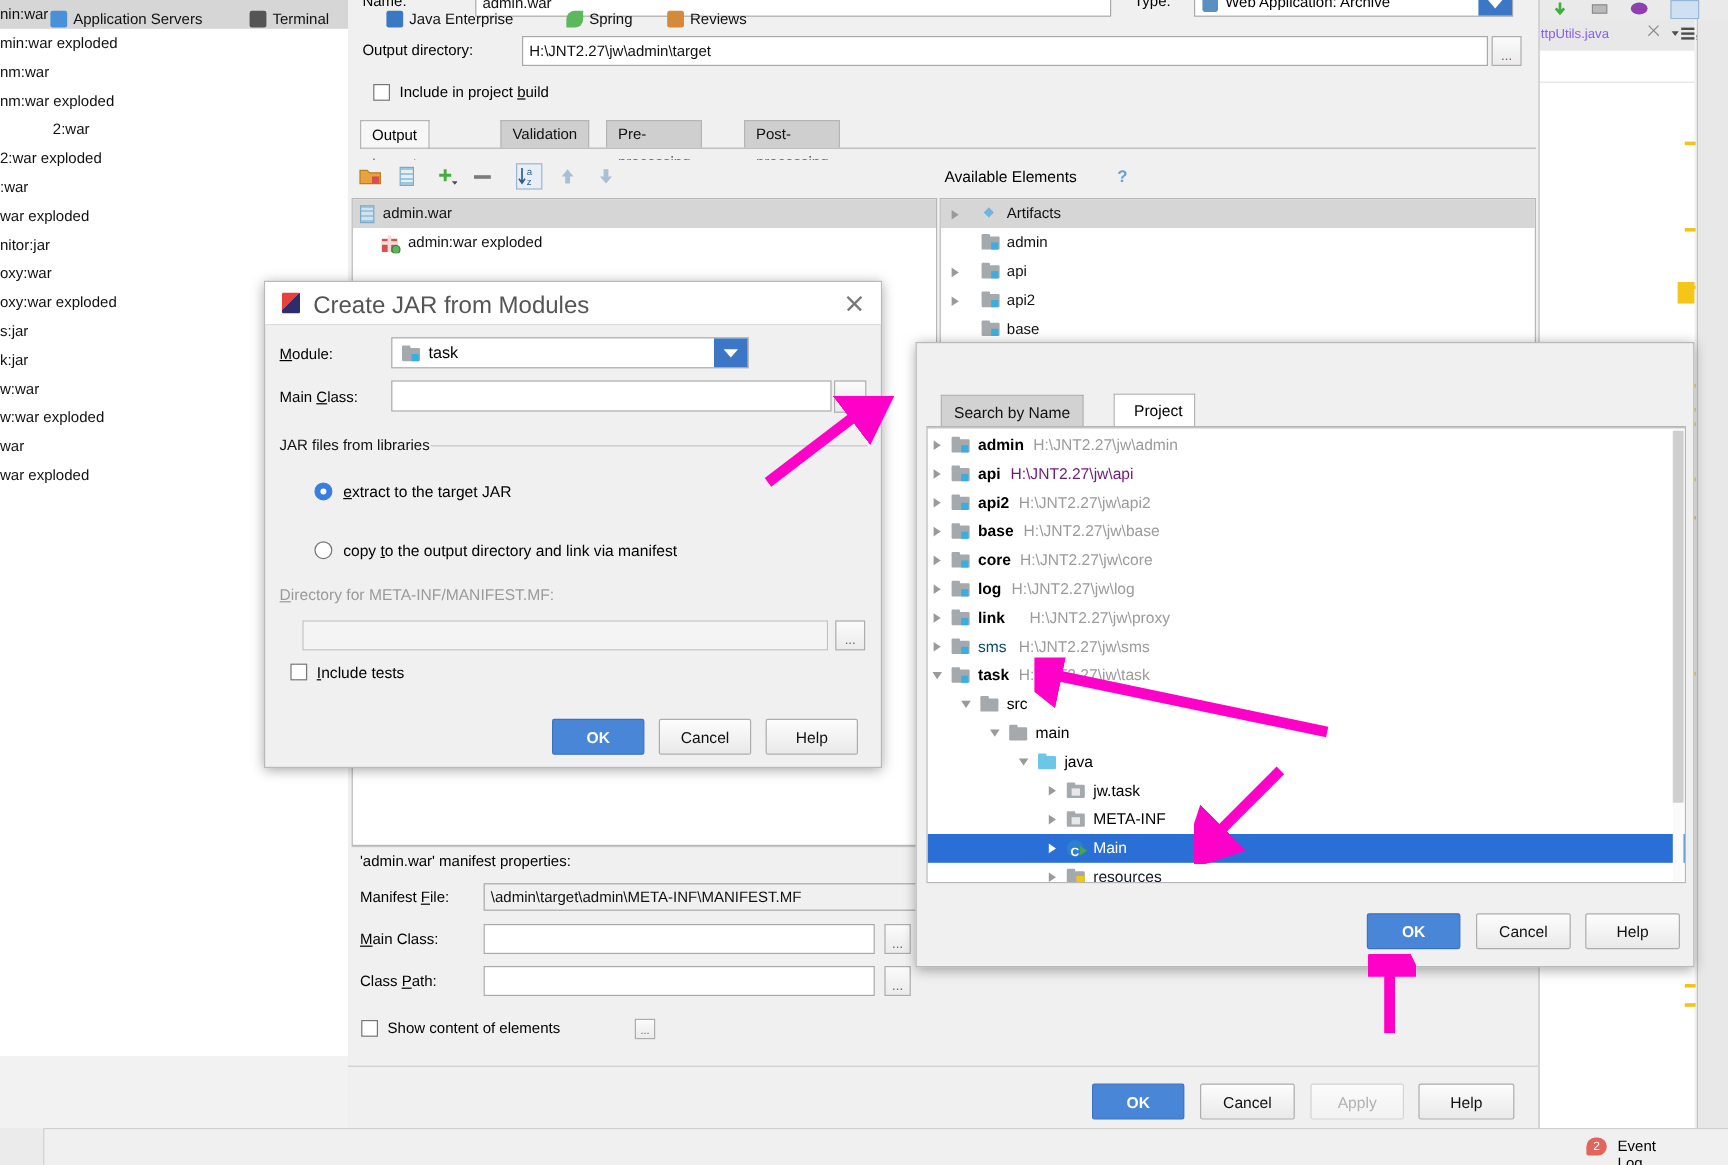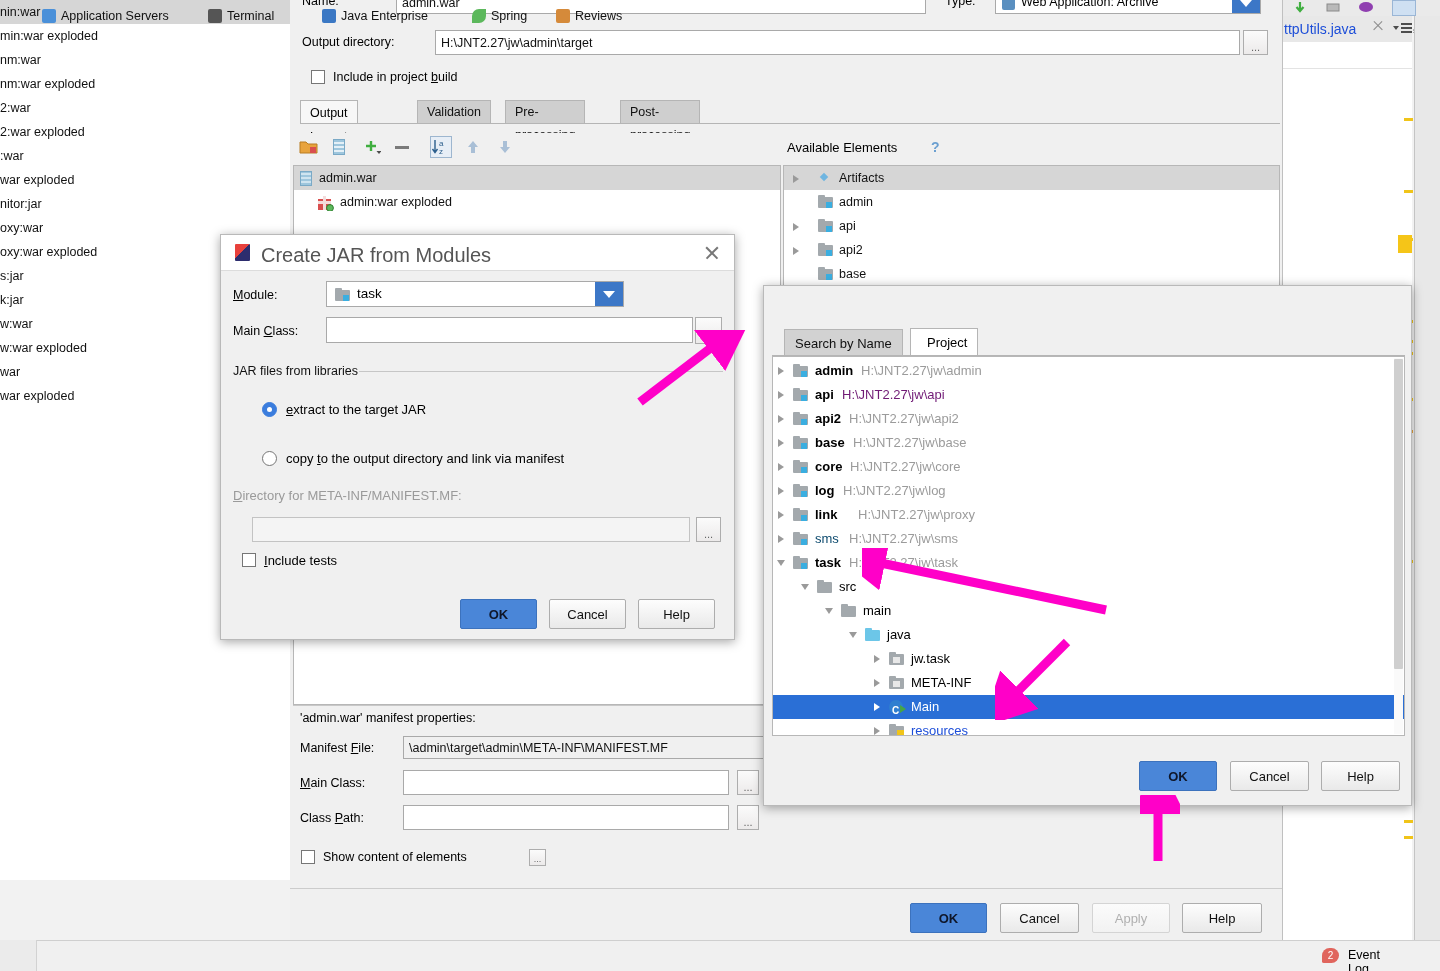--- a/index.html
+++ b/index.html
@@ -20,21 +20,21 @@
 
   
   .ide-bg { position:absolute; left:0; top:0; width:1440px; height:971px; background:#f2f2f2; }
   .editor-white { position:absolute; left:1282px; top:42px; width:130px; height:898px; background:#ffffff; }
   .editor-top-strip { position:absolute; left:1282px; top:16px; width:130px; height:26px; background:#e8e8e8; border-bottom:1px solid #c8c8c8;}
   .editor-gutterline { position:absolute; left:1282px; top:68px; width:130px; height:1px; background:#e3e3e3;}
   .top-toolbar { position:absolute; left:1282px; top:0px; width:158px; height:16px; background:#eaeaea; }
 
   .tab-label {
     position:absolute; left:1284px; top:18px; height:22px; line-height:22px;
-    font-size:14px; color:#1d4ed8;
+    font-size:11px; color:#8b5cf6;
   }
   .tab-close { position:absolute; left:1371px; top:19px; width:14px; height:14px; }
   .tab-close::before, .tab-close::after {
     content:""; position:absolute; left:1px; top:6px; width:12px; height:1.4px; background:#8a8a8a;
   }
   .tab-close::before { transform: rotate(45deg); }
   .tab-close::after  { transform: rotate(-45deg); }
 
   .tab-list-btn { position:absolute; left:1392px; top:18px; width:26px; height:20px; }
   .tab-list-btn .car { position:absolute; left:1px; top:8px; width:0;height:0;
@@ -144,21 +144,21 @@
   .dlg { position:absolute; background:#f0f0f0; box-shadow:0 2px 10px rgba(0,0,0,.35); border:1px solid #b9b9b9; box-sizing:border-box;}
   .dlg-title { position:absolute; left:0; top:0; height:36px; width:100%; background:#ffffff; border-bottom:1px solid #dcdcdc; box-sizing:border-box;}
   .dlg-title .t { position:absolute; left:40px; top:9px; font-size:20px; color:#555; }
   .dlg-ico { position:absolute; left:14px; top:9px; width:15px; height:17px; background:linear-gradient(135deg,#e8413c 0 45%, #2d2d6e 45% 100%); border-radius:1px;}
   .dlg-x { position:absolute; width:16px; height:16px; }
   .dlg-x::before,.dlg-x::after{content:""; position:absolute; left:0; top:7px; width:16px; height:1.5px; background:#777;}
   .dlg-x::before{transform:rotate(45deg);} .dlg-x::after{transform:rotate(-45deg);}
 
   .btn { position:absolute; height:30px; border:1px solid #adadad; background:linear-gradient(#fdfdfd,#e9e9e9);
          font-size:13px; color:#111; display:flex; align-items:center; justify-content:center; box-sizing:border-box; border-radius:2px;}
-  .btn.primary { background:#4a86d8; border-color:#3c72bd; color:#0f172a; font-weight:bold;}
+  .btn.primary { background:#4a86d8; border-color:#3c72bd; color:#ffffff; font-weight:bold;}
   .btn.dis { color:#b0b0b0; background:linear-gradient(#fbfbfb,#f2f2f2); border-color:#d4d4d4;}
 
   
   .combo { position:absolute; background:#fff; border:1px solid #a9a9a9; box-sizing:border-box; display:flex; align-items:center;}
   .combo .arrowbox { position:absolute; right:0; top:0; bottom:0; width:28px; background:#3c77c7; display:flex; align-items:center; justify-content:center;}
   .combo .arrowbox i { width:0;height:0;border-left:6px solid transparent;border-right:6px solid transparent;border-top:7px solid #fff;}
 
   
   .grp-label { position:absolute; font-size:12.5px; color:#111; background:#f0f0f0; padding-right:6px;}
 
@@ -241,21 +241,21 @@
   <div class="vlabel" style="top:355px;"><span class="glyph">▥</span><span>Database</span></div>
   <div class="vlabel" style="top:490px;"><span class="glyph">▦</span><span>Remote Host</span></div>
   <div class="vlabel" style="top:640px;"><span class="glyph">▧</span><span>News</span></div>
 
   <div class="left-list"></div>
   <div id="left-rows">
       <div class="left-row sel" style="top: 0px;"><span>nin:war</span></div>
       <div class="left-row" style="top: 24px;"><span>min:war exploded</span></div>
       <div class="left-row" style="top: 48px;"><span>nm:war</span></div>
       <div class="left-row" style="top: 72px;"><span>nm:war exploded</span></div>
-      <div class="left-row" style="top: 96px;"><span>2:war</span></div>
+      <div class="left-row" style="top: 96px; margin-left: 44px;"><span>2:war</span></div>
       <div class="left-row" style="top: 120px;"><span>2:war exploded</span></div>
       <div class="left-row" style="top: 144px;"><span>:war</span></div>
       <div class="left-row" style="top: 168px;"><span>war exploded</span></div>
       <div class="left-row" style="top: 192px;"><span>nitor:jar</span></div>
       <div class="left-row" style="top: 216px;"><span>oxy:war</span></div>
       <div class="left-row" style="top: 240px;"><span>oxy:war exploded</span></div>
       <div class="left-row" style="top: 264px;"><span>s:jar</span></div>
       <div class="left-row" style="top: 288px;"><span>k:jar</span></div>
       <div class="left-row" style="top: 312px;"><span>w:war</span></div>
       <div class="left-row" style="top: 336px;"><span>w:war exploded</span></div>
@@ -452,21 +452,21 @@
     <div class="abs lbl" style="left:43px;top:318px;font-size:13px;"><u class="mn">I</u>nclude tests</div>
 
     <div class="btn primary" style="left:239px;top:364px;width:77px;">OK</div>
     <div class="btn" style="left:328px;top:364px;width:77px;">Cancel</div>
     <div class="btn" style="left:417px;top:364px;width:77px;">Help</div>
   </div>
 
   <div class="dlg" style="left:763px;top:285px;width:649px;height:521px;">
 
     <div class="smc-tab" style="left:20px;top:43px;">Search by Name</div>
-    <div class="smc-tab act" style="left:146px;top:42px;height:28px;line-height:28px;padding-left:16px;">Project</div>
+    <div class="smc-tab act" style="left:164px;top:42px;height:28px;line-height:28px;padding-left:16px;">Project</div>
     <div class="abs" style="left:8px;top:69px;width:633px;height:1px;background:#b5b5b5;"></div>
 
     <div class="smc-tree" style="left:8px;top:70px;width:633px;height:380px;">
       <div id="smc-rows">
           <div class="smc-row" style="top: 2px;">
             <span class="arrow-r" style="left: 5px; top: 8px;"></span>
             <span class="ico folder-mod" style="left: 20px; top: 5px;">
               <span class="b"></span>
               <span class="t"></span>
               <span class="sq"></span>
@@ -604,21 +604,21 @@
             </span>
             <span class="abs" style="left: 138px; top: 0px; font-weight: normal; color: rgb(255, 255, 255);">Main</span>
           </div>
           <div class="smc-row" style="top: 362px;">
             <span class="arrow-r" style="left: 101px; top: 8px;"></span>
             <span class="ico folder-res" style="left: 116px; top: 5px;">
               <span class="b"></span>
               <span class="t"></span>
               <span class="sq"></span>
             </span>
-            <span class="abs" style="left: 138px; top: 0px; font-weight: normal; color: #1d4ed8;">resources</span>
+            <span class="abs" style="left: 138px; top: 0px; font-weight: normal; color: #0f172a;">resources</span>
           </div>
         </div>
       <div class="scroll-v"></div>
       <div class="scroll-thumb" style="top:2px;height:310px;"></div>
     </div>
 
     <div class="btn primary" style="left:375px;top:475px;width:78px;">OK</div>
     <div class="btn" style="left:466px;top:475px;width:79px;">Cancel</div>
     <div class="btn" style="left:557px;top:475px;width:79px;">Help</div>
   </div>

